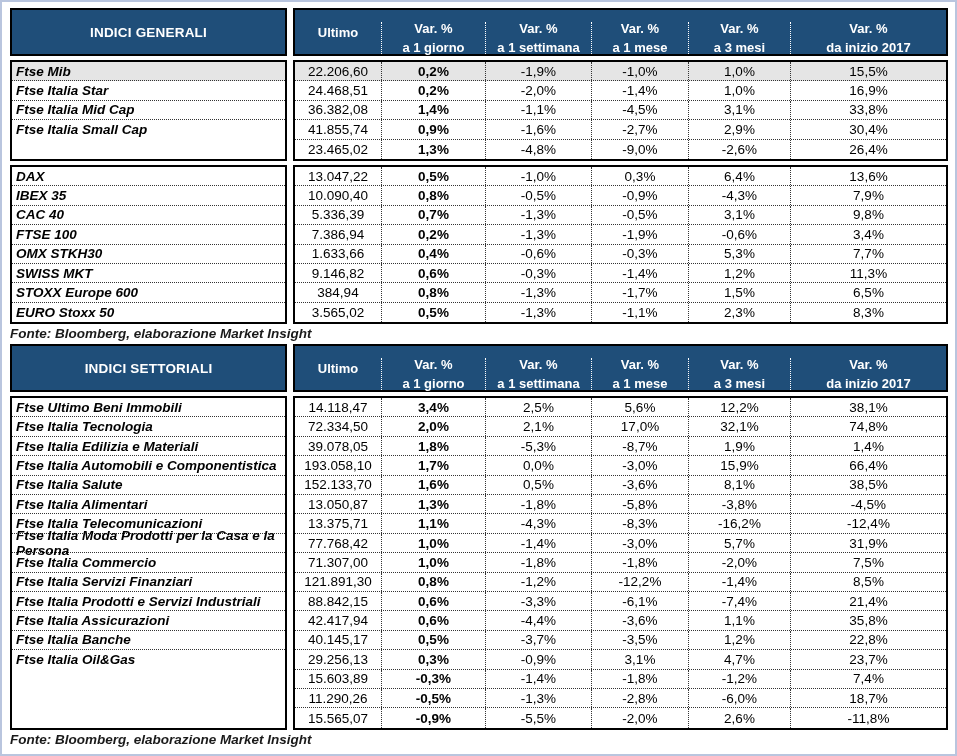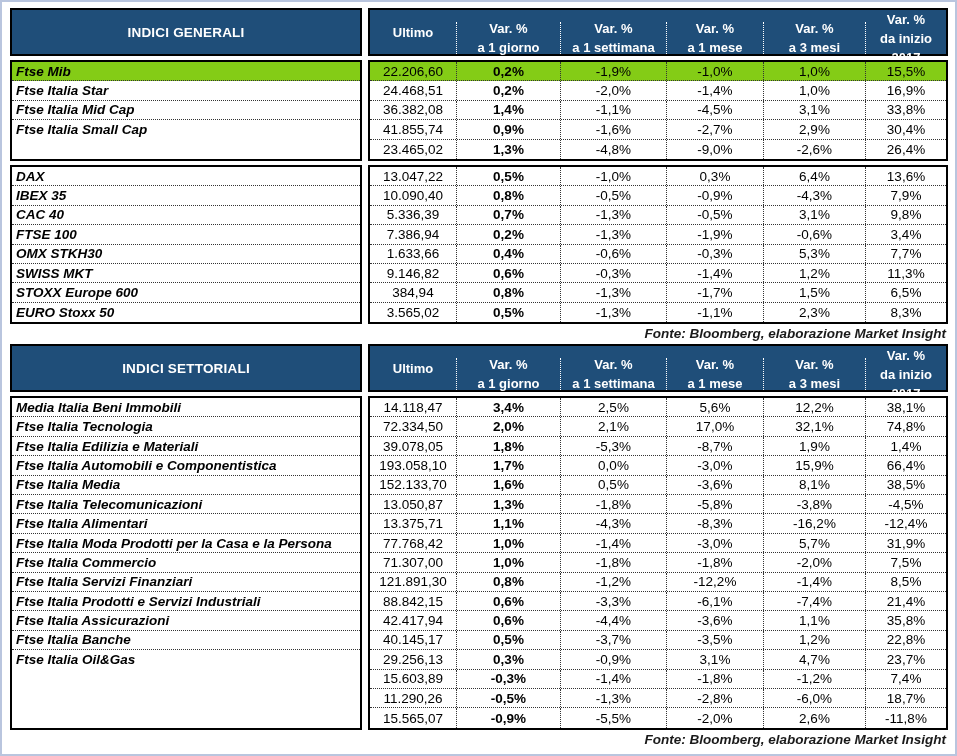--- a/index.html
+++ b/index.html
@@ -10,21 +10,21 @@
     border: 2px solid #b9c5de;
     padding: 6px 7px 4px 8px;
     font-family: "Liberation Sans", sans-serif;
     color: #000;
     overflow: hidden;
   }
 
   .trow-block { display: flex; gap: 6px; }
 
   .left-box {
-    width: 352px; box-sizing: border-box;
+    width: 277px; box-sizing: border-box;
     border: 2px solid #000;
     display: flex; flex-direction: column;
   }
   .right-box {
     flex: 1; box-sizing: border-box;
     border: 2px solid #000;
     display: flex; flex-direction: column;
   }
 
   
@@ -66,26 +66,26 @@
   .nrow:not(:last-child), .vrow:not(:last-child) { border-bottom: 1px dotted #333; }
 
   .vrow .vcell {
     box-sizing: border-box; height: 100%;
     display: flex; align-items: center; justify-content: center;
     text-align: center;
   }
   .vrow .vcell + .vcell { border-left: 1px dotted #333; }
   .vcell.day { font-weight: bold; }
 
-  .hl { background: #84cc16; }
+  .hl { background: #e5e5e5; }
 
   
   .fonte {
     height: 19px; line-height: 19px;
-    text-align: right; padding-right: 2px;
+    text-align: left; padding-right: 2px;
     font-size: 13.5px; font-weight: bold; font-style: italic;
     color: #1a1a1a;
     margin-bottom: 1px;
   }
 </style>
 </head>
 <body>
 
 <div class="page">
   <section class="tsection">
@@ -279,27 +279,27 @@
             </div>
             <div class="hcell c5">
               <span>Var. %</span>
               <span>da inizio 2017</span>
             </div>
           </div>
         </div>
       </div>
       <div class="trow-block gblock">
         <div class="left-box">
-          <div class="nrow">Media Italia Beni Immobili</div>
+          <div class="nrow">Ftse Ultimo Beni Immobili</div>
           <div class="nrow">Ftse Italia Tecnologia</div>
           <div class="nrow">Ftse Italia Edilizia e Materiali</div>
           <div class="nrow">Ftse Italia Automobili e Componentistica</div>
-          <div class="nrow">Ftse Italia Media</div>
+          <div class="nrow">Ftse Italia Salute</div>
+          <div class="nrow">Ftse Italia Alimentari</div>
           <div class="nrow">Ftse Italia Telecomunicazioni</div>
-          <div class="nrow">Ftse Italia Alimentari</div>
           <div class="nrow">Ftse Italia Moda Prodotti per la Casa e la Persona</div>
           <div class="nrow">Ftse Italia Commercio</div>
           <div class="nrow">Ftse Italia Servizi Finanziari</div>
           <div class="nrow">Ftse Italia Prodotti e Servizi Industriali</div>
           <div class="nrow">Ftse Italia Assicurazioni</div>
           <div class="nrow">Ftse Italia Banche</div>
           <div class="nrow">Ftse Italia Oil&amp;Gas</div>
         </div>
         <div class="right-box">
           <div class="vrow">

